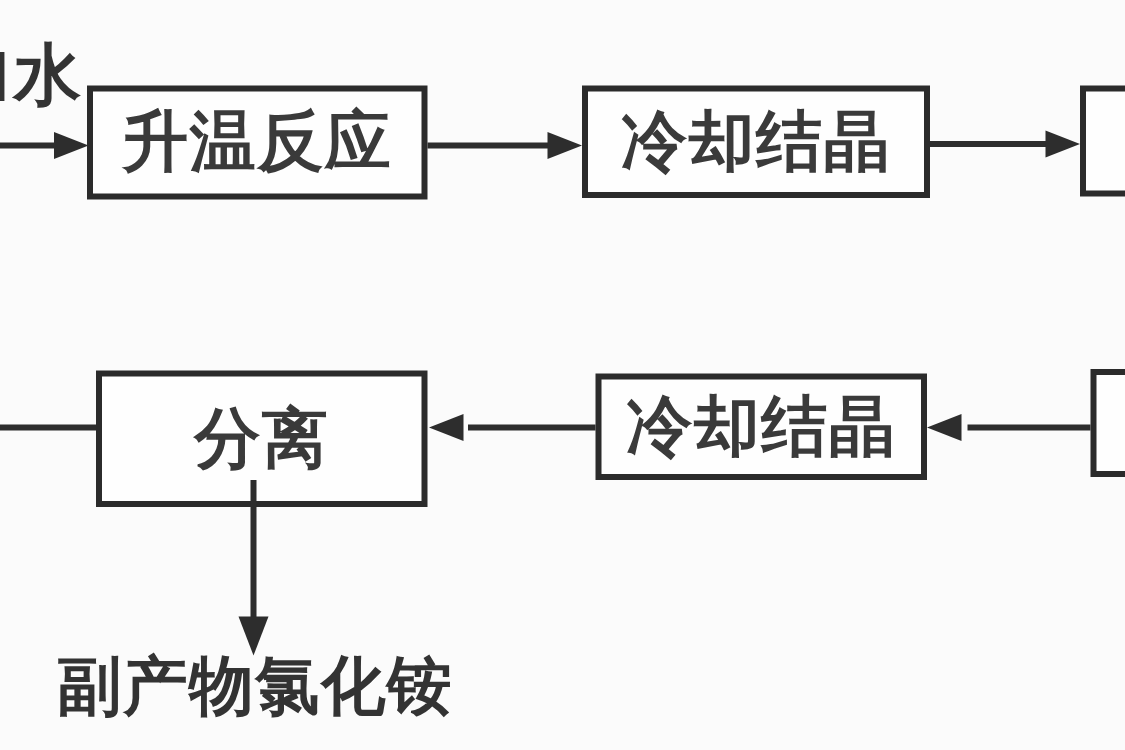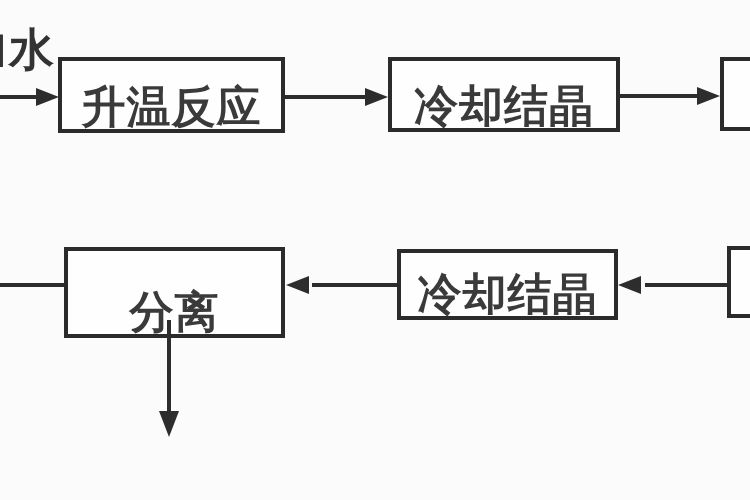--- a/index.html
+++ b/index.html
@@ -11,21 +11,21 @@
     position:relative;
     width:750px;height:500px;
     background:#fbfbfb;
     overflow:hidden;
   }
   .box{
     position:absolute;
     box-sizing:border-box;
     border:4px solid #2b2b2b;
     background:#fefefe;
-    display:flex;align-items:flex-end;justify-content:center;
+    display:flex;align-items:center;justify-content:center;
   }
   .box-label{
     font-family:"DejaVu Serif","Liberation Serif",serif;
     font-weight:bold;
     font-size:44px;
     color:#3a3a3a;
     line-height:1;
     white-space:nowrap;
     letter-spacing:1px;
   }
@@ -116,14 +116,15 @@
 
   <div class="box" style="left:64px;top:247px;width:221px;height:91px">
     <span class="box-label">分离</span>
   </div>
 
   <div class="hline" style="left:0;top:283px;width:64px"></div>
 
   <div class="vline" style="left:167px;top:320px;height:93px"></div>
   <div class="ah-down" style="left:159px;top:411px"></div>
 
+  <div class="free-label byproduct-label">副产物氯化铵</div>
 
 </div>
 
 </body></html>

